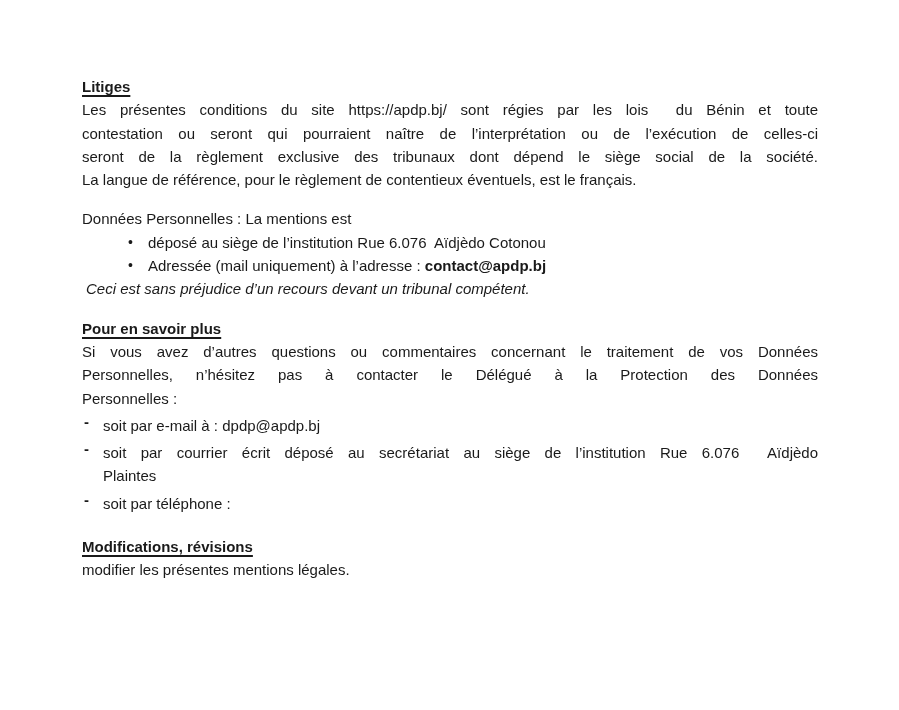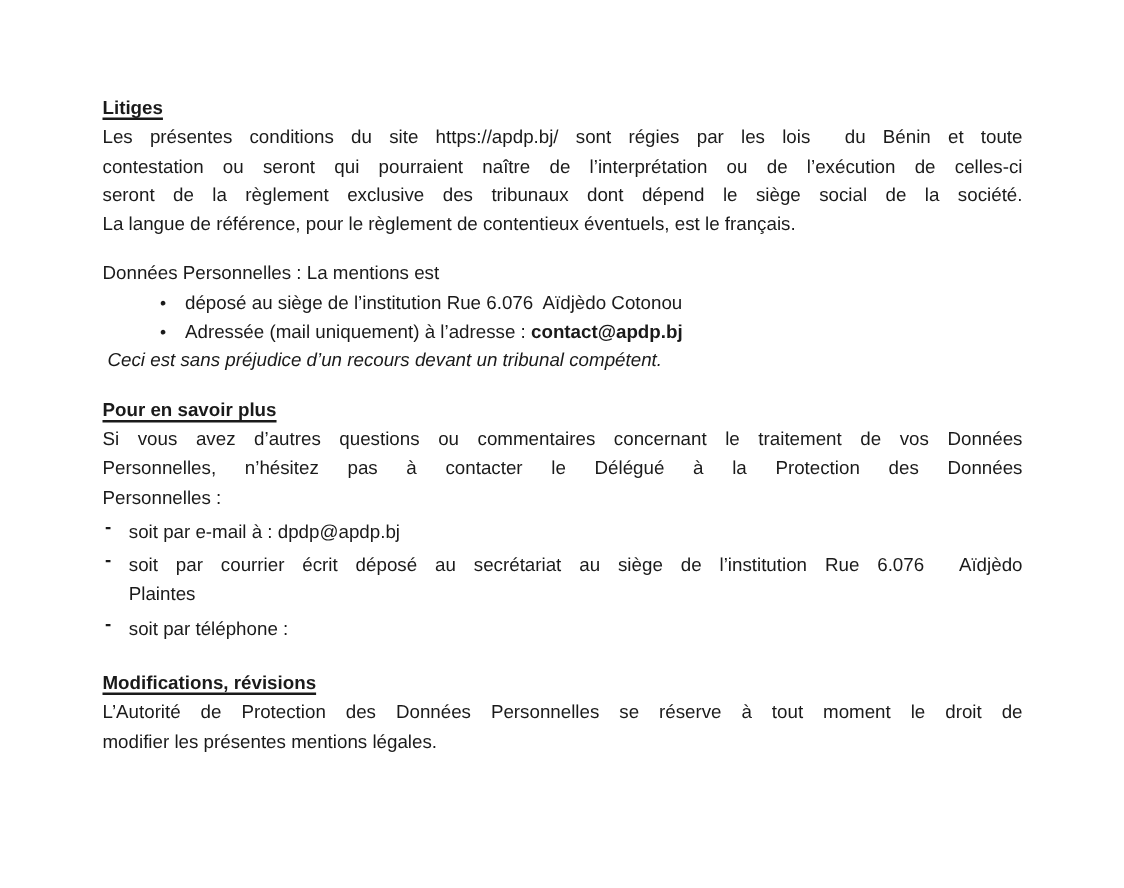--- a/index.html
+++ b/index.html
@@ -126,18 +126,17 @@
         <div class="dash-body">
           <div class="ln">soit par téléphone :</div>
         </div>
       </div>
     </div>
   </div>
 
   <div class="sec">
     <h2 class="hd">Modifications, révisions</h2>
     <div class="para">
-      <div class="ln j">L’Autorité de Protection des Données Personnelles se réserve à tout moment le droit de</div>
       <div class="ln">modifier les présentes mentions légales.</div>
     </div>
   </div>
 
 </div>
 
 </body></html>

